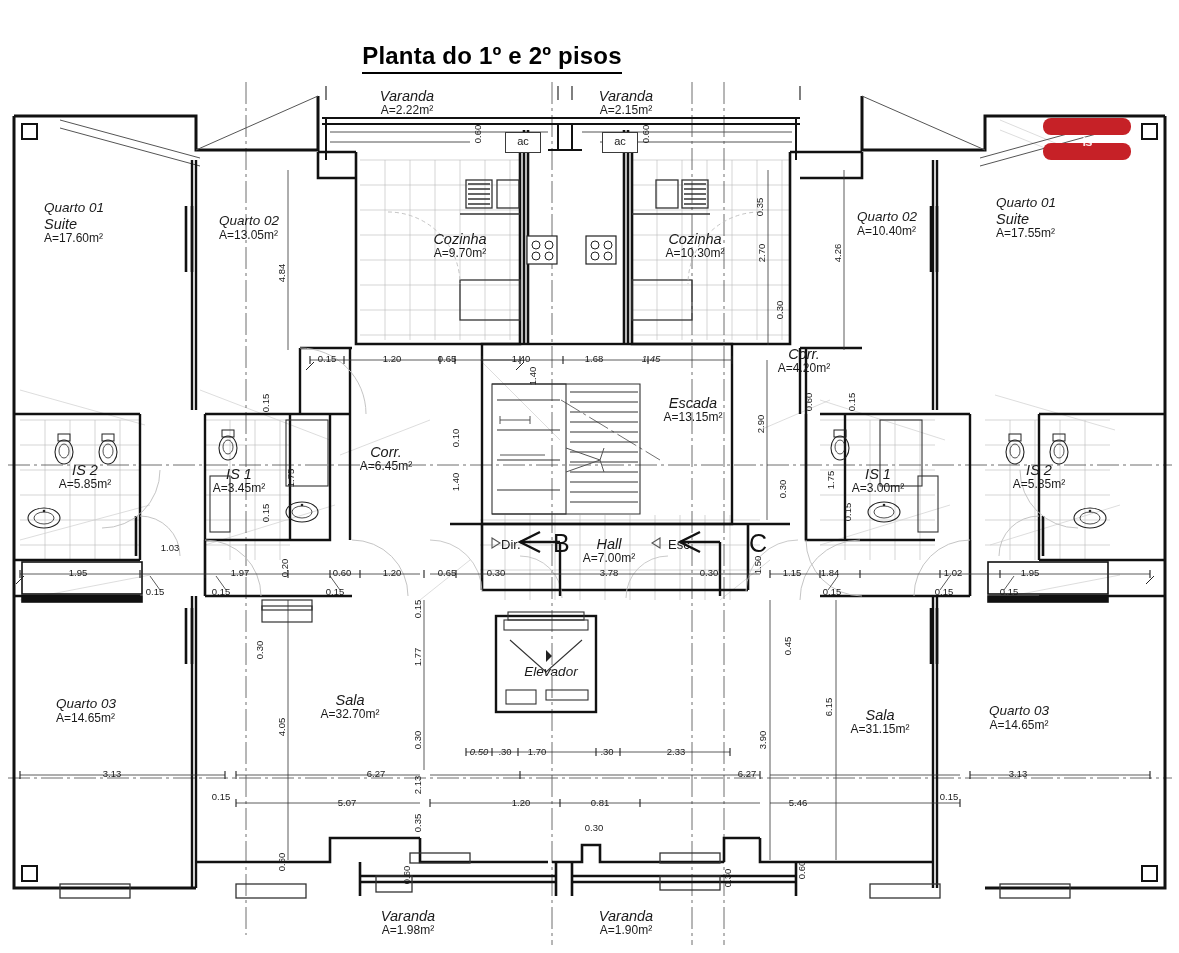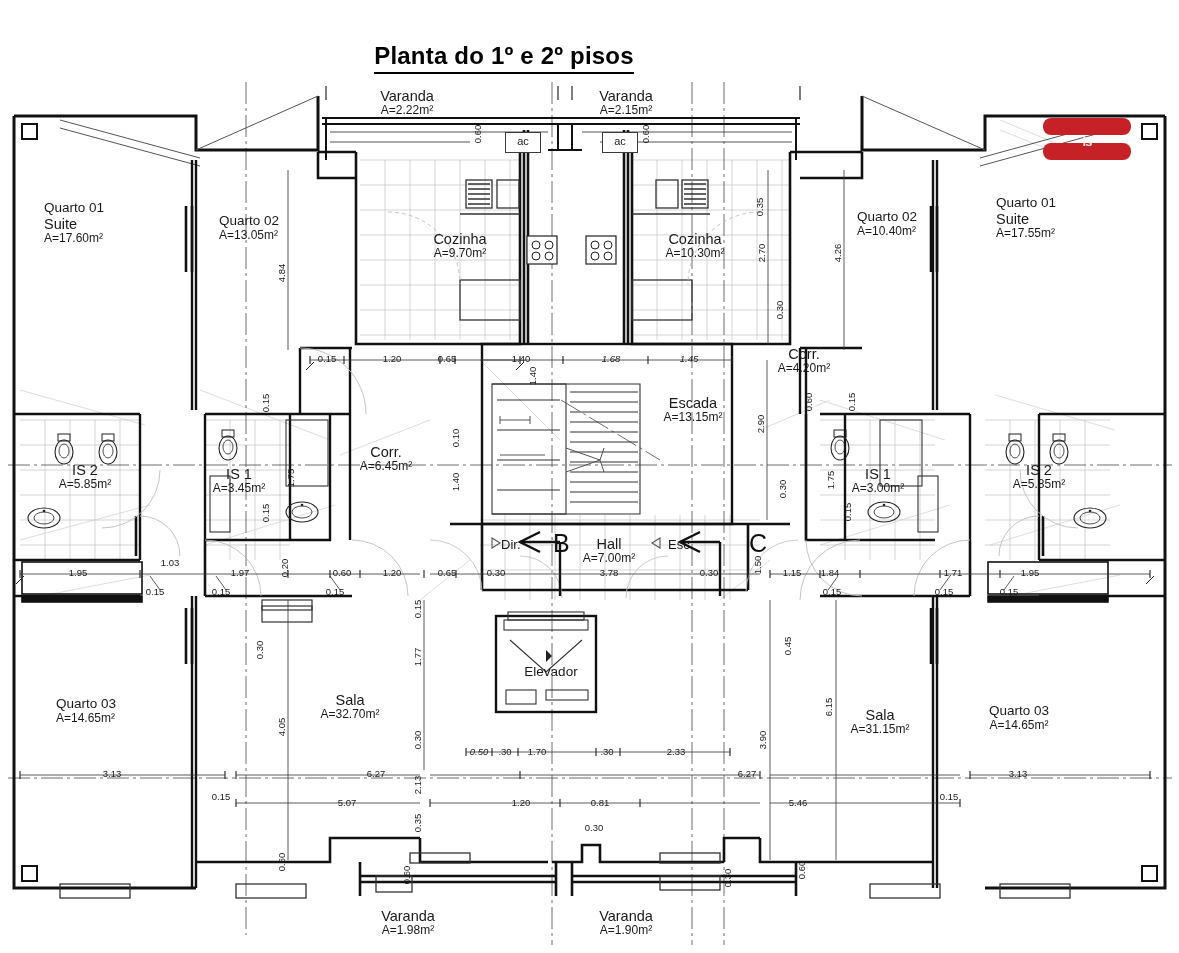--- a/index.html
+++ b/index.html
@@ -5,31 +5,31 @@
   html,body{margin:0;padding:0;background:#ffffff;}
   body{
     font-family:"Liberation Sans", sans-serif;
     width:1179px;height:953px;position:relative;overflow:hidden;
     color:#1a1a1a;
   }
   #plan-root{position:absolute;left:0;top:0;width:1179px;height:953px;}
   svg#plan-svg{position:absolute;left:0;top:0;width:1179px;height:953px;}
 
   .title-wrap{
-    position:absolute;left:16px;top:42px;width:976px;text-align:center;
+    position:absolute;left:4px;top:42px;width:976px;text-align:center;
     pointer-events:none;
   }
   .title-wrap .title{
     font-size:24px;font-weight:bold;letter-spacing:.2px;
     border-bottom:2px solid #000;padding-bottom:2px;display:inline-block;
     color:#000;
   }
 
   .lbl{position:absolute;pointer-events:none;white-space:nowrap;color:#1a1a1a;}
-  .lbl .name{font-size:14.5px;line-height:16px;display:block;}
+  .lbl .name{font-size:14.5px;line-height:16px;display:block;font-style:italic;}
   .lbl .name.sm{font-size:13.5px;}
   .lbl .area{font-size:12px;line-height:13px;display:block;}
   .lbl.c{text-align:center;transform:translateX(-50%);}
   .lbl.l{text-align:left;}
 
   .dim{position:absolute;font-size:9.5px;color:#1a1a1a;white-space:nowrap;
        pointer-events:none;transform:translateX(-50%);text-align:center;}
   .dim.v{transform:translate(-50%,-50%) rotate(-90deg);transform-origin:center center;}
 
   .acbox{position:absolute;border:1px solid #3b3b3b;background:#fff;
@@ -530,34 +530,34 @@
       <div class="lbl c" style="left: 626px; top: 908px;">
         <span class="name">Varanda</span>
         <span class="area">A=1.90m²</span>
       </div>
     </div>
   <div id="dims-layer">
       <div class="dim" style="left: 327px; top: 353px;">0.15</div>
       <div class="dim" style="left: 392px; top: 353px;">1.20</div>
       <div class="dim" style="left: 447px; top: 353px;">0.65</div>
       <div class="dim" style="left: 521px; top: 353px;">1.40</div>
-      <div class="dim" style="left: 611px; top: 353px; font-style: italic;">1.68</div>
-      <div class="dim" style="left: 689px; top: 353px; font-style: italic;">1.45</div>
+      <div class="dim" style="left: 594px; top: 353px;">1.68</div>
+      <div class="dim" style="left: 651px; top: 353px; font-style: italic;">1.45</div>
       <div class="dim" style="left: 78px; top: 567px;">1.95</div>
-      <div class="dim" style="left: 170px; top: 557px;">1.03</div>
+      <div class="dim" style="left: 170px; top: 542px;">1.03</div>
       <div class="dim" style="left: 240px; top: 567px;">1.97</div>
       <div class="dim" style="left: 342px; top: 567px;">0.60</div>
       <div class="dim" style="left: 392px; top: 567px;">1.20</div>
       <div class="dim" style="left: 447px; top: 567px;">0.65</div>
       <div class="dim" style="left: 496px; top: 567px;">0.30</div>
       <div class="dim" style="left: 609px; top: 567px;">3.78</div>
       <div class="dim" style="left: 709px; top: 567px;">0.30</div>
       <div class="dim" style="left: 792px; top: 567px;">1.15</div>
       <div class="dim" style="left: 830px; top: 567px;">1.84</div>
-      <div class="dim" style="left: 953px; top: 567px;">1.71</div>
+      <div class="dim" style="left: 953px; top: 567px;">1.02</div>
       <div class="dim" style="left: 1030px; top: 567px;">1.95</div>
       <div class="dim" style="left: 155px; top: 586px;">0.15</div>
       <div class="dim" style="left: 221px; top: 586px;">0.15</div>
       <div class="dim" style="left: 335px; top: 586px;">0.15</div>
       <div class="dim" style="left: 832px; top: 586px;">0.15</div>
       <div class="dim" style="left: 944px; top: 586px;">0.15</div>
       <div class="dim" style="left: 1009px; top: 586px;">0.15</div>
       <div class="dim" style="left: 479px; top: 746px; font-style: italic;">0.50</div>
       <div class="dim" style="left: 505px; top: 746px;">.30</div>
       <div class="dim" style="left: 537px; top: 746px;">1.70</div>

